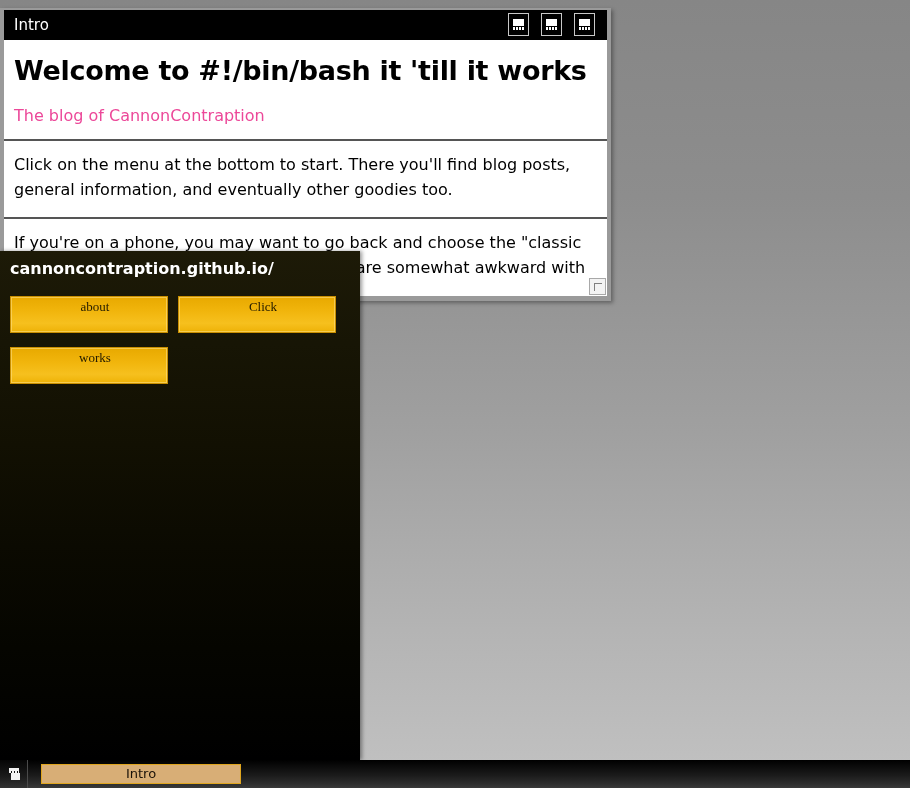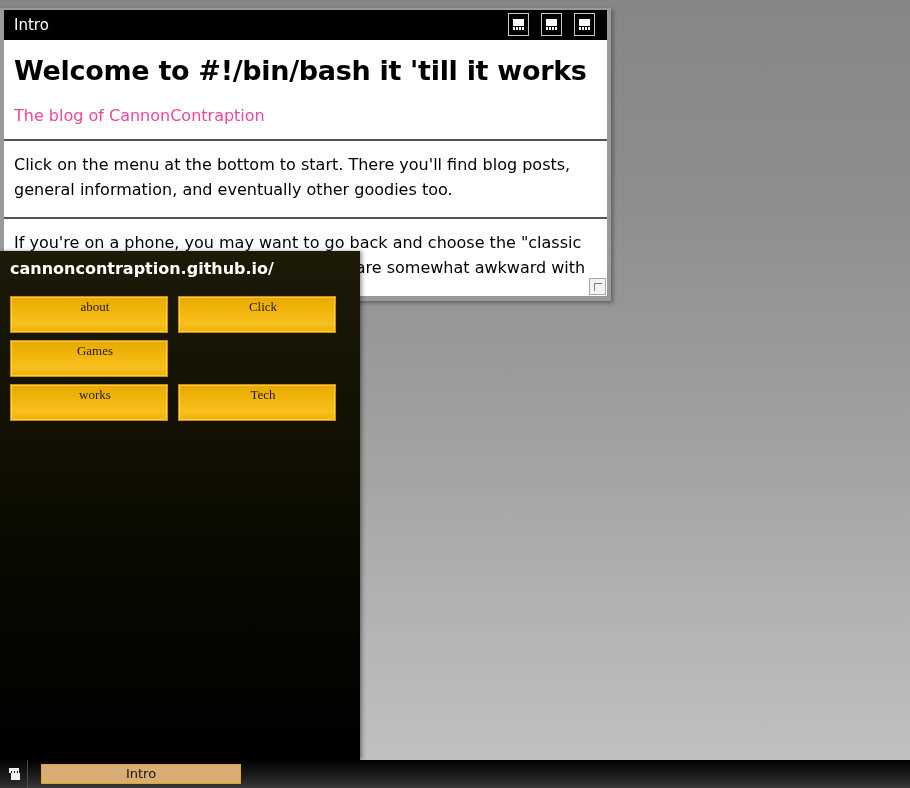--- a/index.html
+++ b/index.html
@@ -271,26 +271,24 @@
 <div id="menu-panel">
   <div id="menu-url">cannoncontraption.github.io/</div>
   <div id="menu-grid">
 
     <div class="menu-row">
       <div class="menu-btn">about</div>
       <div class="menu-btn">Click</div>
     </div>
 
     <div class="menu-row">
-      <div class="menu-btn">Games</div>
     </div>
 
     <div class="menu-row">
       <div class="menu-btn">works</div>
-      <div class="menu-btn">Tech</div>
     </div>
 
   </div>
 </div>
 
 <div id="taskbar">
   <div id="taskbar-launcher">
     <svg width="16" height="16" viewBox="0 0 16 16">
       <rect x="3" y="2" width="10" height="3" fill="#f2f2f2"></rect>
       <rect x="3" y="5" width="2" height="2" fill="#f2f2f2"></rect>

